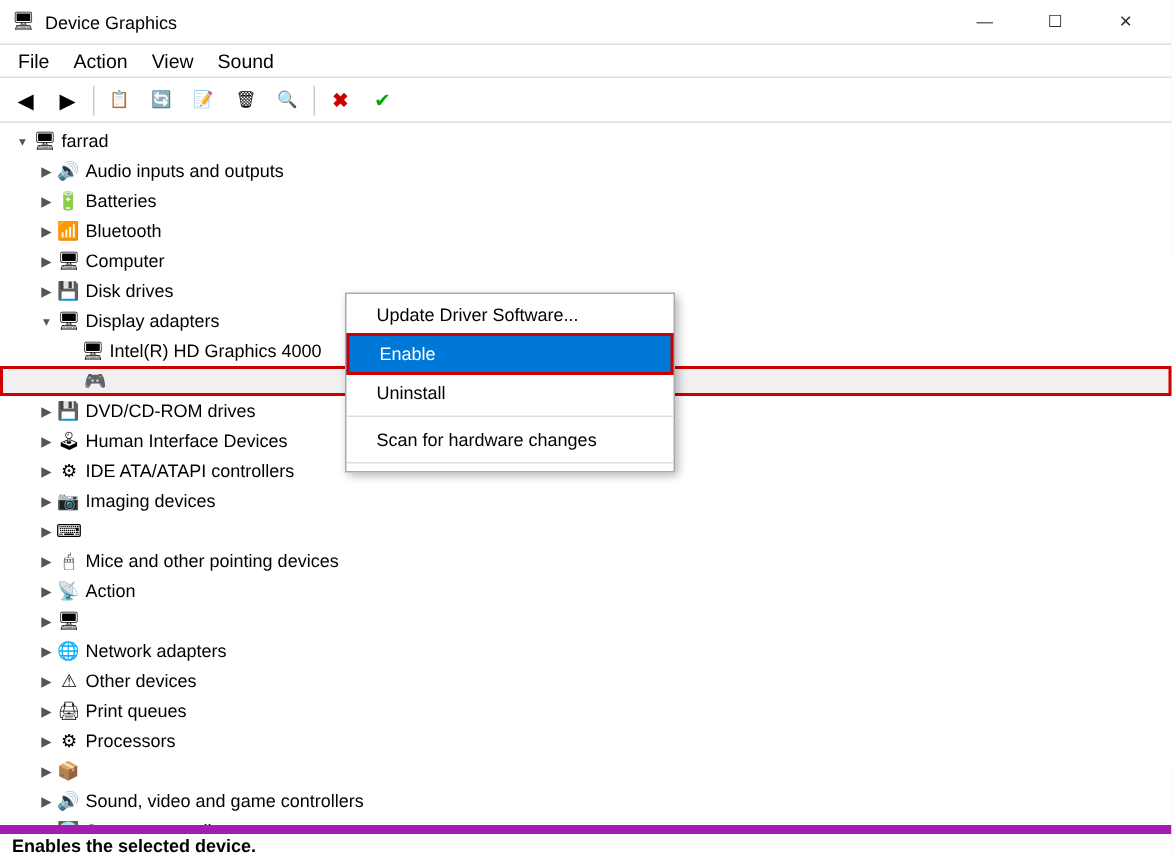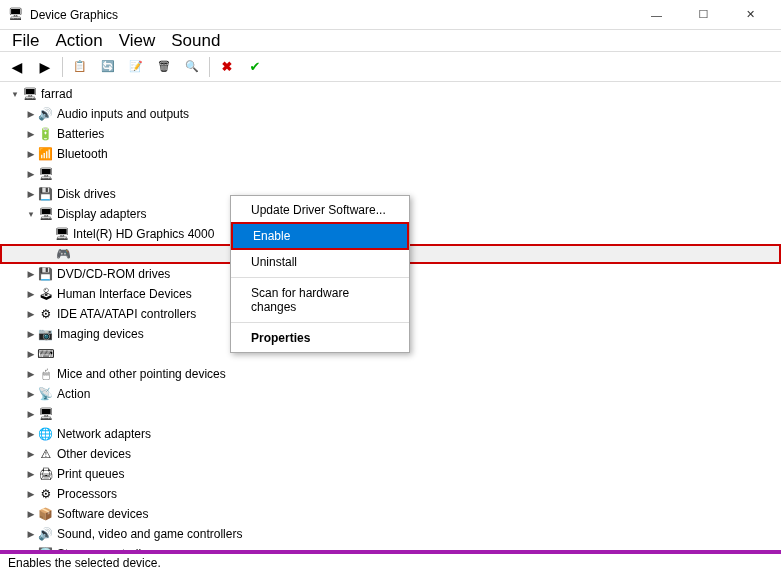--- a/index.html
+++ b/index.html
@@ -53,21 +53,21 @@
     .menu-bar {
       background: #fff;
       display: flex;
       align-items: center;
       height: 22px;
       padding: 0 4px;
       border-bottom: 1px solid #ddd;
     }
     .menu-item {
       padding: 2px 8px;
-      font-size: 17px;
+      font-size: 13px;
       cursor: pointer;
       color: #000;
     }
 
     
     .toolbar {
       background: #fff;
       display: flex;
       align-items: center;
       height: 30px;
@@ -149,34 +149,35 @@
 
     
     .tree-panel::-webkit-scrollbar { width: 16px; }
     .tree-panel::-webkit-scrollbar-track { background: #f0f0f0; }
     .tree-panel::-webkit-scrollbar-thumb { background: #c0c0c0; border: 1px solid #a0a0a0; }
 
     
     .status-bar {
       height: 22px;
       background: #fff;
-      border-top: 4px solid #a21caf;
+      border-top: 6px solid #a21caf;
       display: flex;
       align-items: center;
       padding: 0 8px;
       font-size: 12px;
       color: #000;
+      font-weight: bold;
     }
 
     
     .context-menu {
       position: absolute;
       left: 230px;
       top: 195px;
-      width: 180px;
+      width: 220px;
       background: #fff;
       border: 1px solid #aaa;
       box-shadow: 2px 2px 6px rgba(0,0,0,0.3);
       z-index: 100;
       padding: 2px 0;
     }
     .context-menu-item {
       padding: 5px 20px;
       font-size: 12px;
       cursor: pointer;
@@ -251,20 +252,21 @@
       <div class="tree-item">
         <span style="display:inline-block; width:20px; flex-shrink:0;"></span>
         <span class="tree-expander" style="color:#555; font-size:9px; width:14px; flex-shrink:0;">▶</span>
         <span class="tree-icon">📶</span>
         <span class="tree-label">Bluetooth</span>
       </div>
       <div class="tree-item">
         <span style="display:inline-block; width:20px; flex-shrink:0;"></span>
         <span class="tree-expander" style="color:#555; font-size:9px; width:14px; flex-shrink:0;">▶</span>
         <span class="tree-icon">🖥</span>
+        <span class="tree-label">Computer</span>
       </div>
       <div class="tree-item">
         <span style="display:inline-block; width:20px; flex-shrink:0;"></span>
         <span class="tree-expander" style="color:#555; font-size:9px; width:14px; flex-shrink:0;">▶</span>
         <span class="tree-icon">💾</span>
         <span class="tree-label">Disk drives</span>
       </div>
       <div class="tree-item">
         <span style="display:inline-block; width:20px; flex-shrink:0;"></span>
         <span class="tree-expander" style="color:#555; font-size:9px; width:14px; flex-shrink:0;">▾</span>
@@ -349,21 +351,20 @@
       <div class="tree-item">
         <span style="display:inline-block; width:20px; flex-shrink:0;"></span>
         <span class="tree-expander" style="color:#555; font-size:9px; width:14px; flex-shrink:0;">▶</span>
         <span class="tree-icon">⚙</span>
         <span class="tree-label">Processors</span>
       </div>
       <div class="tree-item">
         <span style="display:inline-block; width:20px; flex-shrink:0;"></span>
         <span class="tree-expander" style="color:#555; font-size:9px; width:14px; flex-shrink:0;">▶</span>
         <span class="tree-icon">📦</span>
-        <span class="tree-label">Software devices</span>
       </div>
       <div class="tree-item">
         <span style="display:inline-block; width:20px; flex-shrink:0;"></span>
         <span class="tree-expander" style="color:#555; font-size:9px; width:14px; flex-shrink:0;">▶</span>
         <span class="tree-icon">🔊</span>
         <span class="tree-label">Sound, video and game controllers</span>
       </div>
       <div class="tree-item">
         <span style="display:inline-block; width:20px; flex-shrink:0;"></span>
         <span class="tree-expander" style="color:#555; font-size:9px; width:14px; flex-shrink:0;">▶</span>
@@ -377,14 +378,13 @@
   <span>Enables the selected device.</span>
 </div>
 
 <div class="context-menu" id="context-menu">
 <div class="context-menu-item">Update Driver Software...</div>
     <div class="context-menu-item active-item">Enable</div>
     <div class="context-menu-item">Uninstall</div>
     <div class="context-menu-separator"></div>
     <div class="context-menu-item">Scan for hardware changes</div>
     <div class="context-menu-separator"></div>
-    <div class="context-menu-item" style="font-weight: bold;">Properties</div>
   </div>
 
 </body></html>

